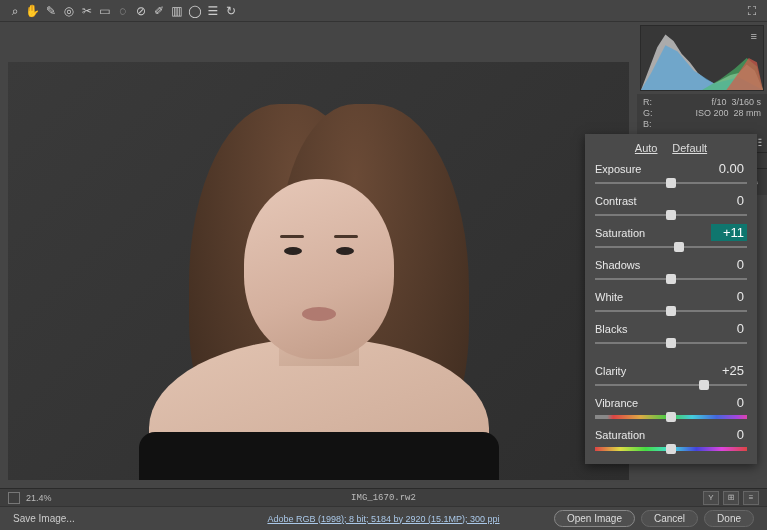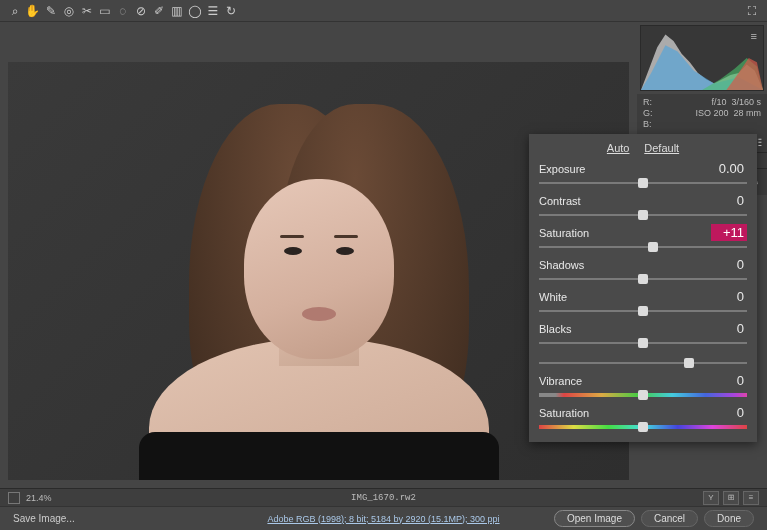--- a/index.html
+++ b/index.html
@@ -35,27 +35,27 @@
 .hamb { position:absolute; right:6px; top:4px; color:#bbb; font-size:11px; }
 .meta { background:#3c3c3c; padding:3px 6px; font-size:9px; color:#bbb; display:flex; justify-content:space-between; }
 .meta .col { display:flex; flex-direction:column; gap:1px; }
 .tabicons { display:flex; gap:3px; padding:3px 4px; background:#3c3c3c; border-bottom:1px solid #2a2a2a; }
 .tabicons .tool-ico { width:14px; height:14px; font-size:10px; }
 .basic-hdr { text-align:center; background:#3c3c3c; font-size:10px; padding:2px; border-bottom:1px solid #2a2a2a; }
 .wb-row { display:flex; align-items:center; gap:4px; padding:3px 5px; background:#3c3c3c; font-size:9px; }
 .wb-row select { flex:1; background:#4a4a4a; color:#ccc; border:1px solid #2a2a2a; font-size:9px; height:14px; }
 
 
-.panel { position:absolute; right:10px; top:134px; width:228px; background:#4a4a4a; box-shadow:0 3px 10px rgba(0,0,0,.5); padding:8px 10px; }
+.panel { position:absolute; right:10px; top:134px; width:172px; background:#4a4a4a; box-shadow:0 3px 10px rgba(0,0,0,.5); padding:8px 10px; }
 .panel .links { text-align:center; margin-bottom:6px; }
 .panel .links a { color:#ddd; text-decoration:underline; font-size:11px; margin:0 6px; cursor:pointer; }
 .prow { display:flex; align-items:center; margin:4px 0 1px 0; }
 .prow .lab { font-size:11px; color:#e8e8e8; }
 .prow .val { margin-left:auto; font-size:13px; color:#e8e8e8; width:36px; text-align:right; padding:1px 3px; }
-.prow .val.hl { background:#be185d; color:#fff; }
+.prow .val.hl { background:#0f766e; color:#fff; }
 .slider { position:relative; height:10px; margin-bottom:2px; }
 .track { position:absolute; top:4px; left:0; right:0; height:2px; background:#7a7a7a; }
 .thumb { position:absolute; top:0; width:10px; height:10px; background:#dcdcdc; border-radius:2px; transform:translateX(-50%); cursor:pointer; }
 .spacer { height:8px; }
 .grad-rainbow { background:linear-gradient(90deg,#888 0%,#888 8%, #d44 12%,#da4 30%,#4c4 48%,#4cd 64%,#46d 80%,#a4d 94%,#d4a 100%); height:4px; top:3px; }
 .grad-rainbow2 { background:linear-gradient(90deg,#d44,#dd4,#4d4,#4dd,#44d,#d4d,#d44); height:4px; top:3px; }
 
 
 .filmbar { height:18px; background:#3e3e3e; display:flex; align-items:center; padding:0 8px; font-size:9px; color:#bbb; border-top:1px solid #2a2a2a; }
 .filmbar .fname { position:absolute; left:50%; transform:translateX(-50%);font-family:Liberation Mono, monospace; }
@@ -215,20 +215,24 @@
         </div>
     <div class="slider">
       <div class="track "></div>
       <div class="thumb" style="left:50%"></div>
         </div>
       </div>
     </div>
   <div class="spacer"></div>
   <div id="sliders2">
       <div>
+        <div class="prow">
+    <span class="lab">Clarity</span>
+    <span class="val">+25</span>
+        </div>
     <div class="slider">
       <div class="track "></div>
       <div class="thumb" style="left:72%"></div>
         </div>
       </div>
       <div>
         <div class="prow">
     <span class="lab">Vibrance</span>
     <span class="val">0</span>
         </div>

